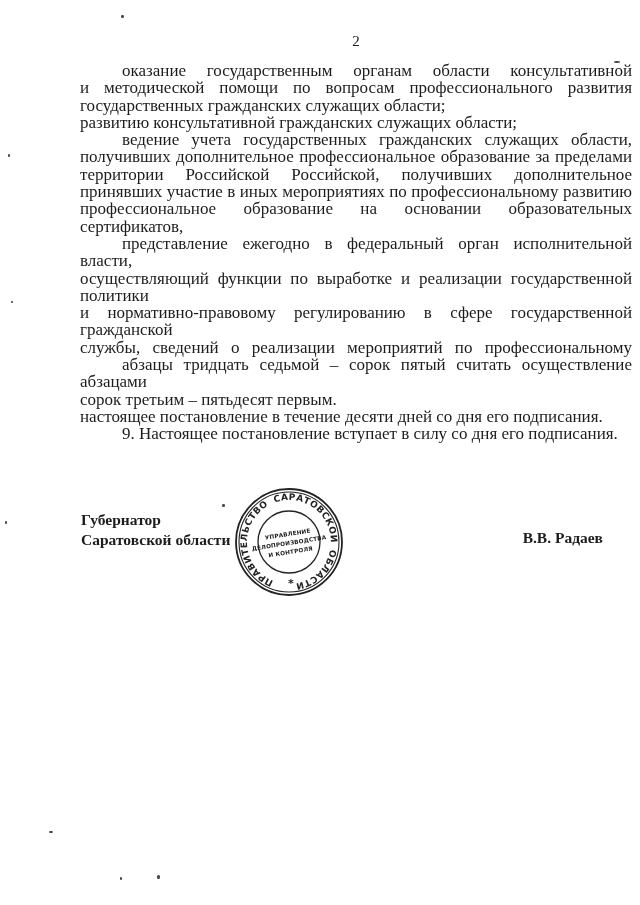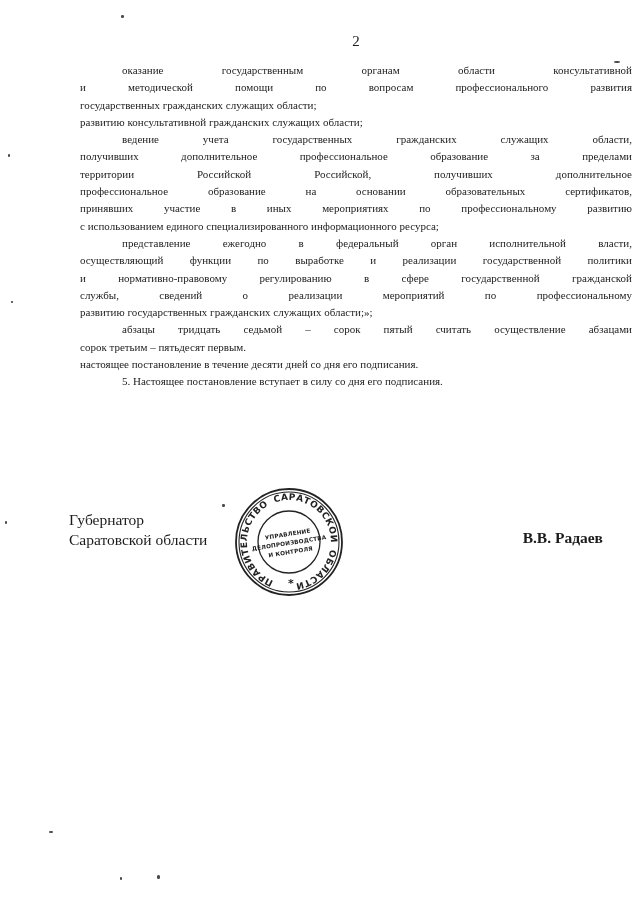--- a/index.html
+++ b/index.html
@@ -7,28 +7,28 @@
     position:relative; width:640px; height:905px; background:#ffffff;
     font-family:"Liberation Serif", serif; color:#1c1c1c; overflow:hidden;
     margin:0 auto;
   }
   .page-number {
     position:absolute; top:33px; left:80px; width:552px;
     text-align:center; font-size:15px;
   }
   .body-text {
     position:absolute; top:62px; left:80px; width:552px;
-    font-size:11px; line-height:17.3px;
+    font-size:17px; line-height:17.3px;
   }
   .line { text-align:justify; text-align-last:justify; }
   .line.first { text-indent:42px; }
   .line.last { text-align-last:left; }
   .sig-title {
-    position:absolute; left:69px; top:510px;
-    font-size:15.5px; font-weight:normal; line-height:19.5px;
+    position:absolute; left:81px; top:510px;
+    font-size:15.5px; font-weight:bold; line-height:19.5px;
   }
   .sig-name {
     position:absolute; top:529px; right:37px;
     font-size:15.5px; font-weight:bold;margin-left:17px;
   }
   .stamp { position:absolute; left:233px; top:486px; width:112px; height:112px; }
   .stamp svg { display:block; }
   .ring-outer  { fill:none; stroke:#232323; stroke-width:1.8; }
   .ring-outer2 { fill:none; stroke:#232323; stroke-width:1.1; }
   .ring-inner  { fill:none; stroke:#232323; stroke-width:1.3; }
@@ -53,36 +53,34 @@
   <div class="body-text">
     <div class="line first">оказание государственным органам области консультативной</div>
     <div class="line">и методической помощи по вопросам профессионального развития</div>
     <div class="line last">государственных гражданских служащих области;</div>
 
     <div class="line last">развитию консультативной гражданских служащих области;</div>
 
     <div class="line first">ведение учета государственных гражданских служащих области,</div>
     <div class="line">получивших дополнительное профессиональное образование за пределами</div>
     <div class="line">территории Российской Российской, получивших дополнительное</div>
+    <div class="line">принявших участие в иных мероприятиях по профессиональному развитию</div>
     <div class="line">профессиональное образование на основании образовательных сертификатов,</div>
-    <div class="line">принявших участие в иных мероприятиях по профессиональному развитию</div>
-    <div class="line last">с использованием единого специализированного информационного ресурса;</div>
 
     <div class="line first">представление ежегодно в федеральный орган исполнительной власти,</div>
     <div class="line">осуществляющий функции по выработке и реализации государственной политики</div>
     <div class="line">и нормативно-правовому регулированию в сфере государственной гражданской</div>
     <div class="line">службы, сведений о реализации мероприятий по профессиональному</div>
-    <div class="line last">развитию государственных гражданских служащих области;»;</div>
 
     <div class="line first">абзацы тридцать седьмой – сорок пятый считать осуществление абзацами</div>
     <div class="line last">сорок третьим – пятьдесят первым.</div>
 
     <div class="line last">настоящее постановление в течение десяти дней со дня его подписания.</div>
 
-    <div class="line first last">5. Настоящее постановление вступает в силу со дня его подписания.</div>
+    <div class="line first last">9. Настоящее постановление вступает в силу со дня его подписания.</div>
   </div>
 
   <div class="sig-title">
     <div>Губернатор</div>
     <div>Саратовской области</div>
   </div>
 
   <div class="sig-name">В.В. Радаев</div>
 
   <div class="stamp">

